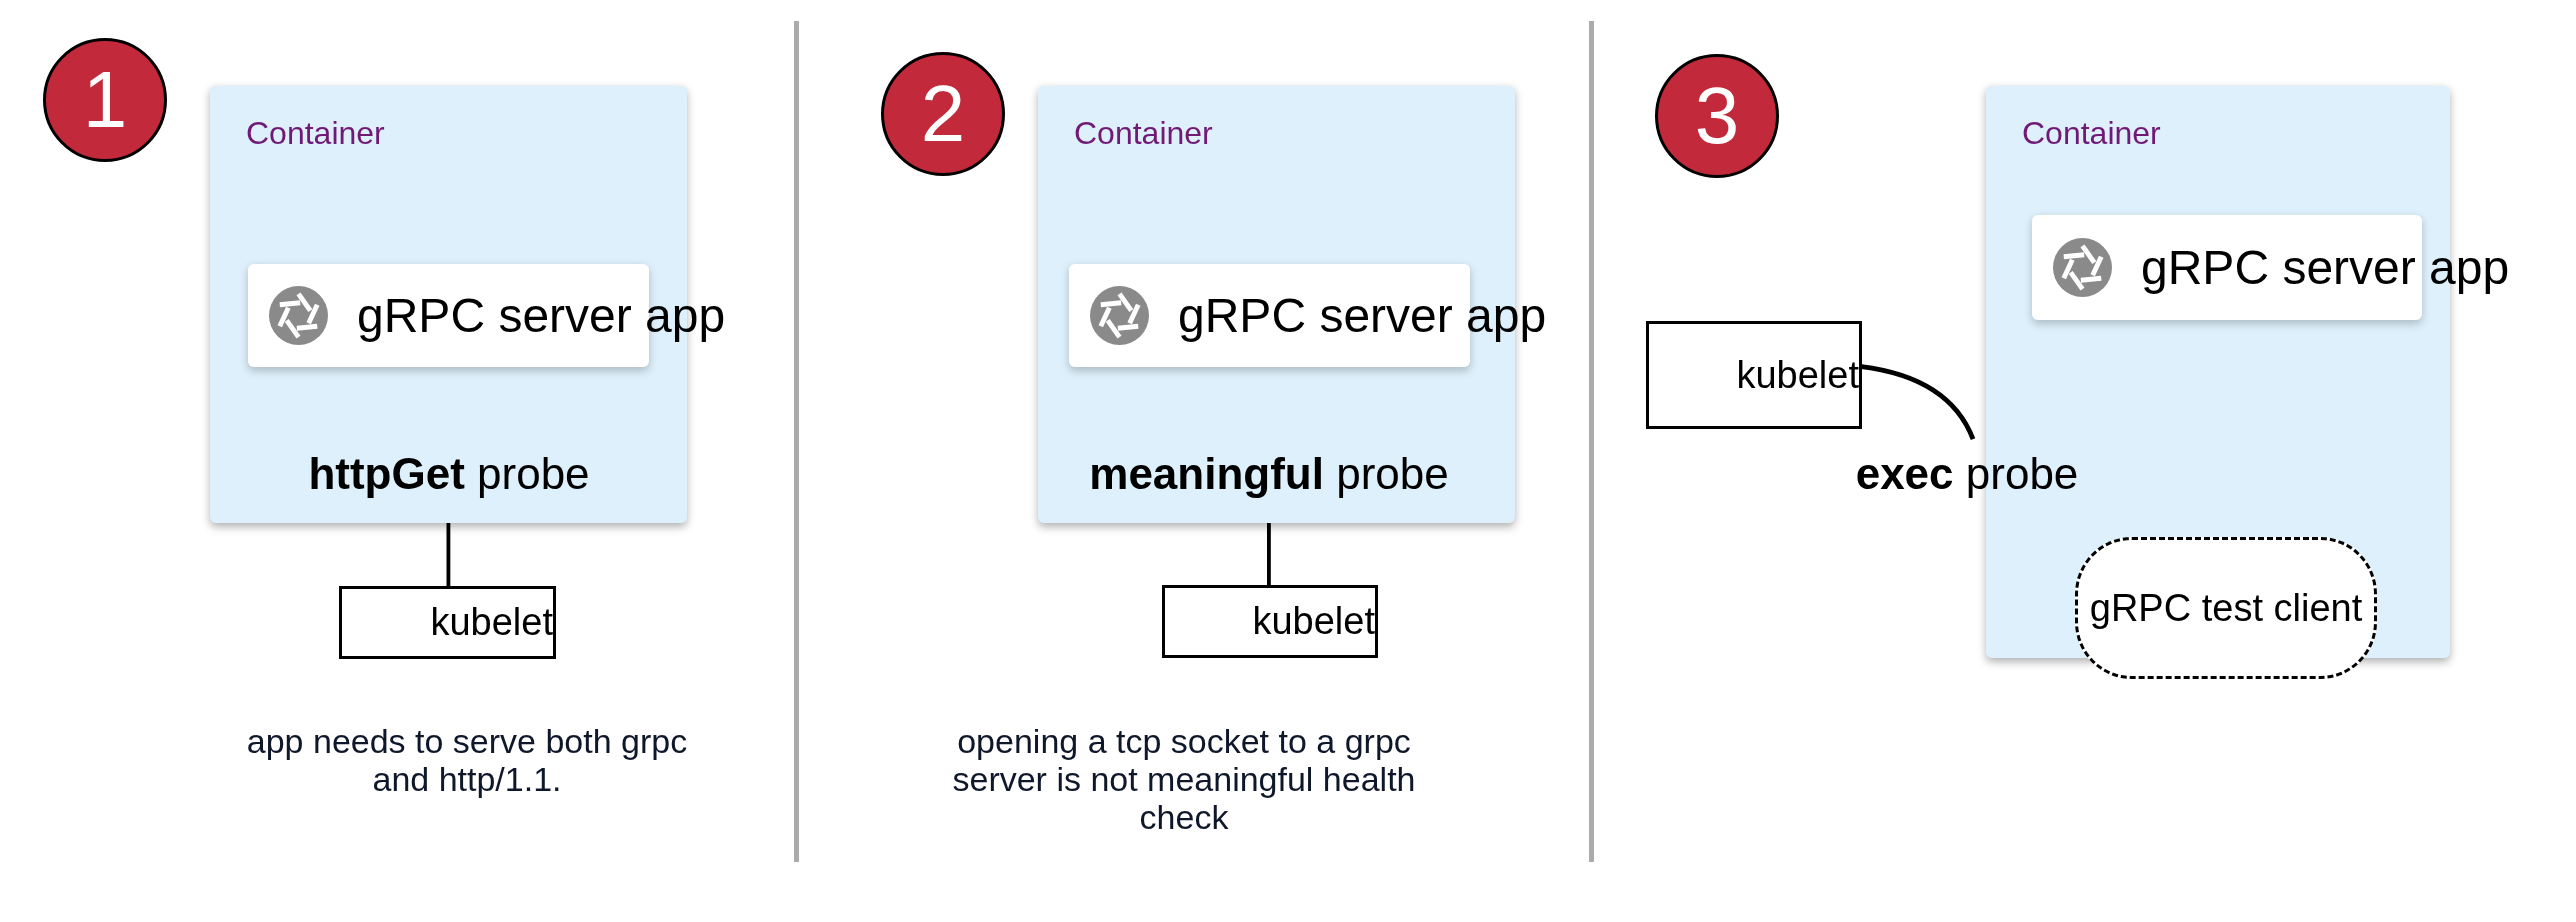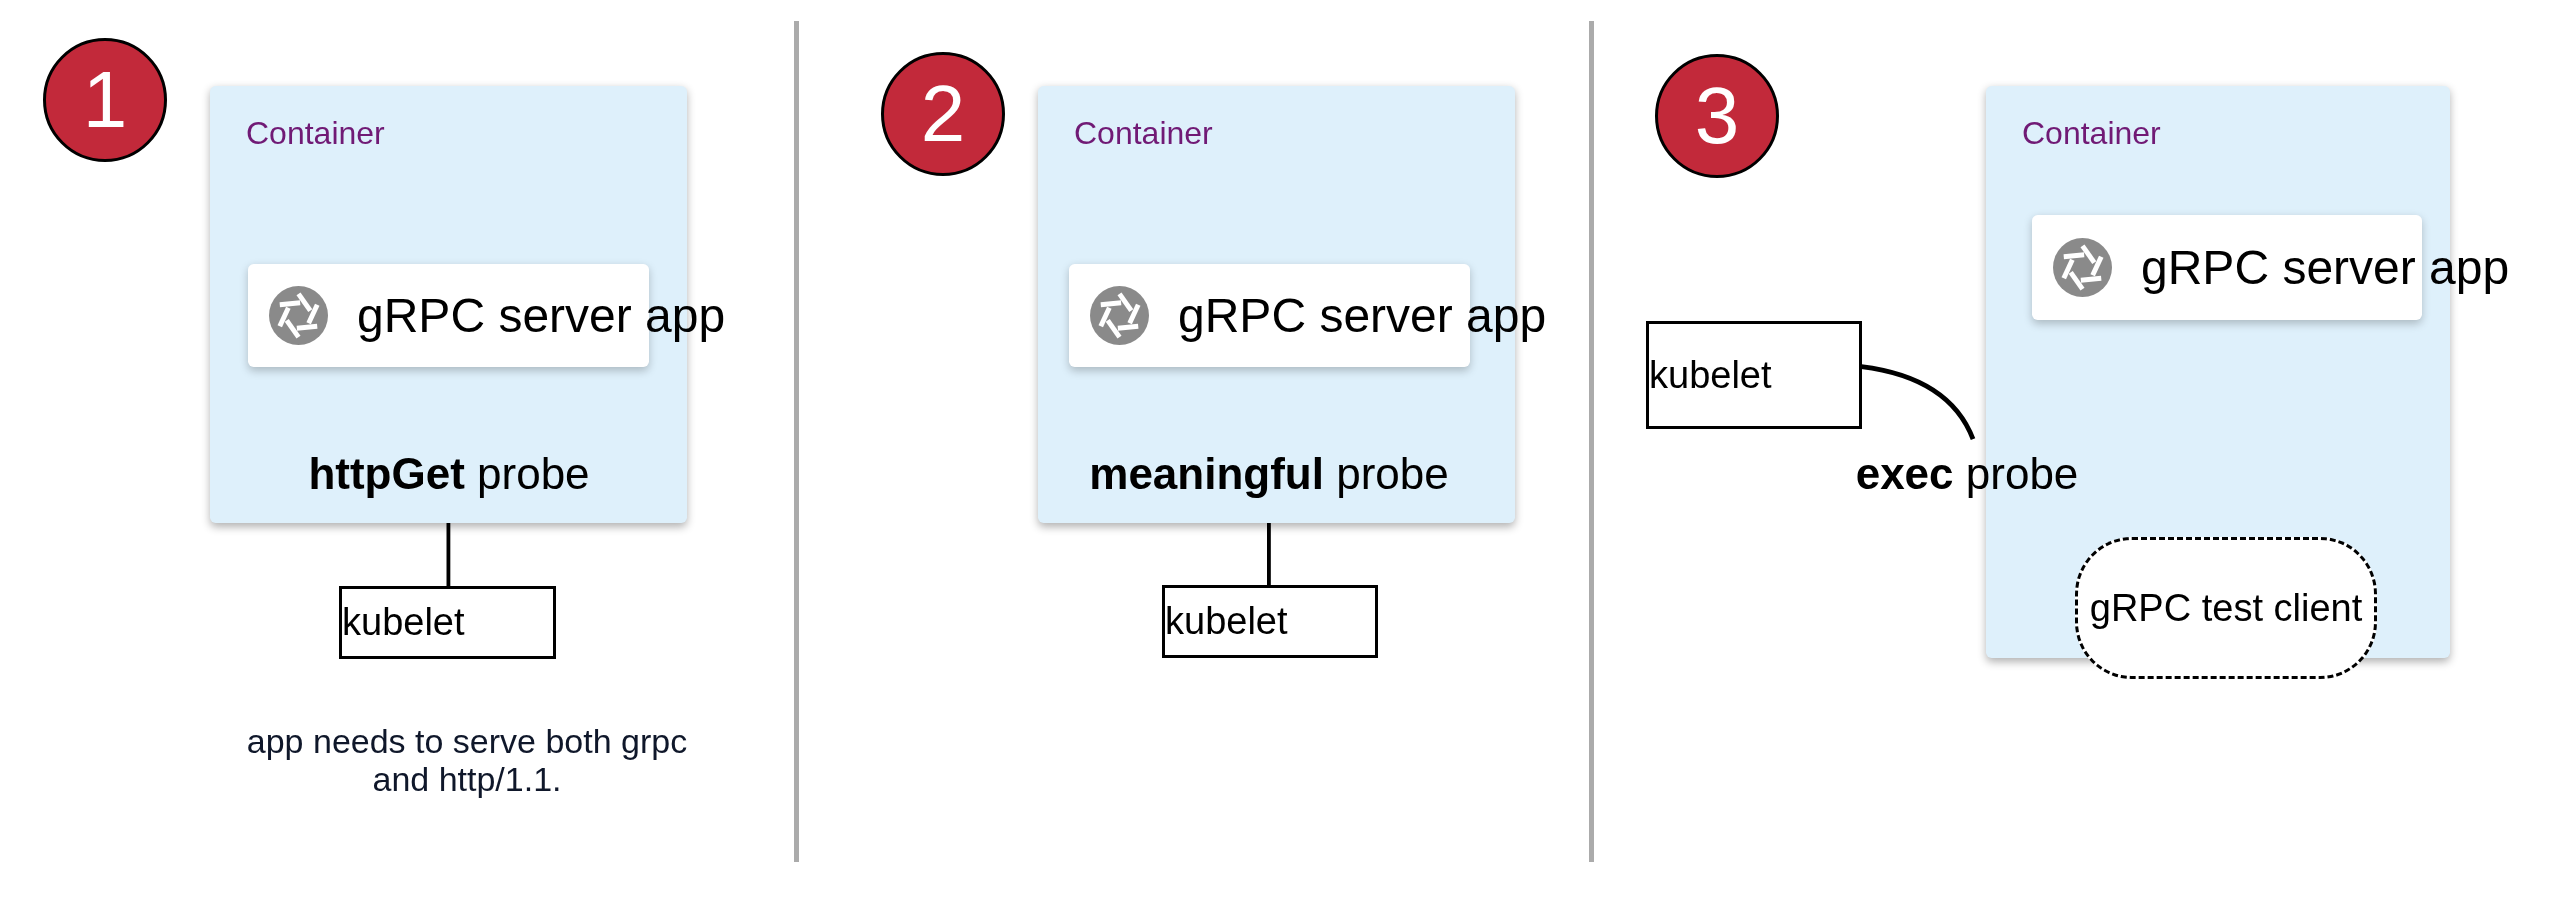--- a/index.html
+++ b/index.html
@@ -24,21 +24,21 @@
   }
   .app-box{
     position:absolute;background:#ffffff;border-radius:5.7px;
     box-shadow:0 3.8px 8.6px rgba(0,0,0,0.22);
     display:flex;align-items:center;
   }
   .app-box .icon{flex:0 0 auto;margin-left:21px;width:59px;height:59px;}
   .app-box .app-label{margin-left:29px;font-size:48px;white-space:nowrap;}
   .kubelet-box{
     position:absolute;background:#fff;border:3.8px solid #000;box-sizing:border-box;
-    display:flex;align-items:center;justify-content:flex-start;font-size:38px;
+    display:flex;align-items:center;justify-content:flex-end;font-size:38px;
   }
   .stadium{
     position:absolute;background:#fff;border:3.8px dashed #000;box-sizing:border-box;
     border-radius:57px;display:flex;align-items:center;justify-content:center;font-size:38px;
   }
   .label{position:absolute;text-align:center;font-size:44px;white-space:nowrap;}
   .label .b{font-weight:700;}
   .caption{
     position:absolute;text-align:center;font-size:34px;line-height:38px;
     white-space:pre-line;color:#0f172a;
@@ -134,20 +134,23 @@
   </div>
 
   <div class="label" style="left:1078px;top:449px;width:382px">
     <span class="b">meaningful</span><span> probe</span>
   </div>
 
   <div class="kubelet-box" style="left:1162px;top:585px;width:216px;height:73px">
     <span>kubelet</span>
   </div>
 
+  <div class="caption" style="left:898px;top:722px;width:572px">opening a tcp socket to a grpc
+server is not meaningful health
+check</div>
 
   <div class="badge" style="left:1655px;top:54px">
     <span>3</span>
   </div>
 
   <div class="container-box" style="left:1986px;top:86px;width:464px;height:572px">
     <div class="container-label">Container</div>
   </div>
 
   <div class="app-box" style="left:2032px;top:215px;width:390px;height:105px">

